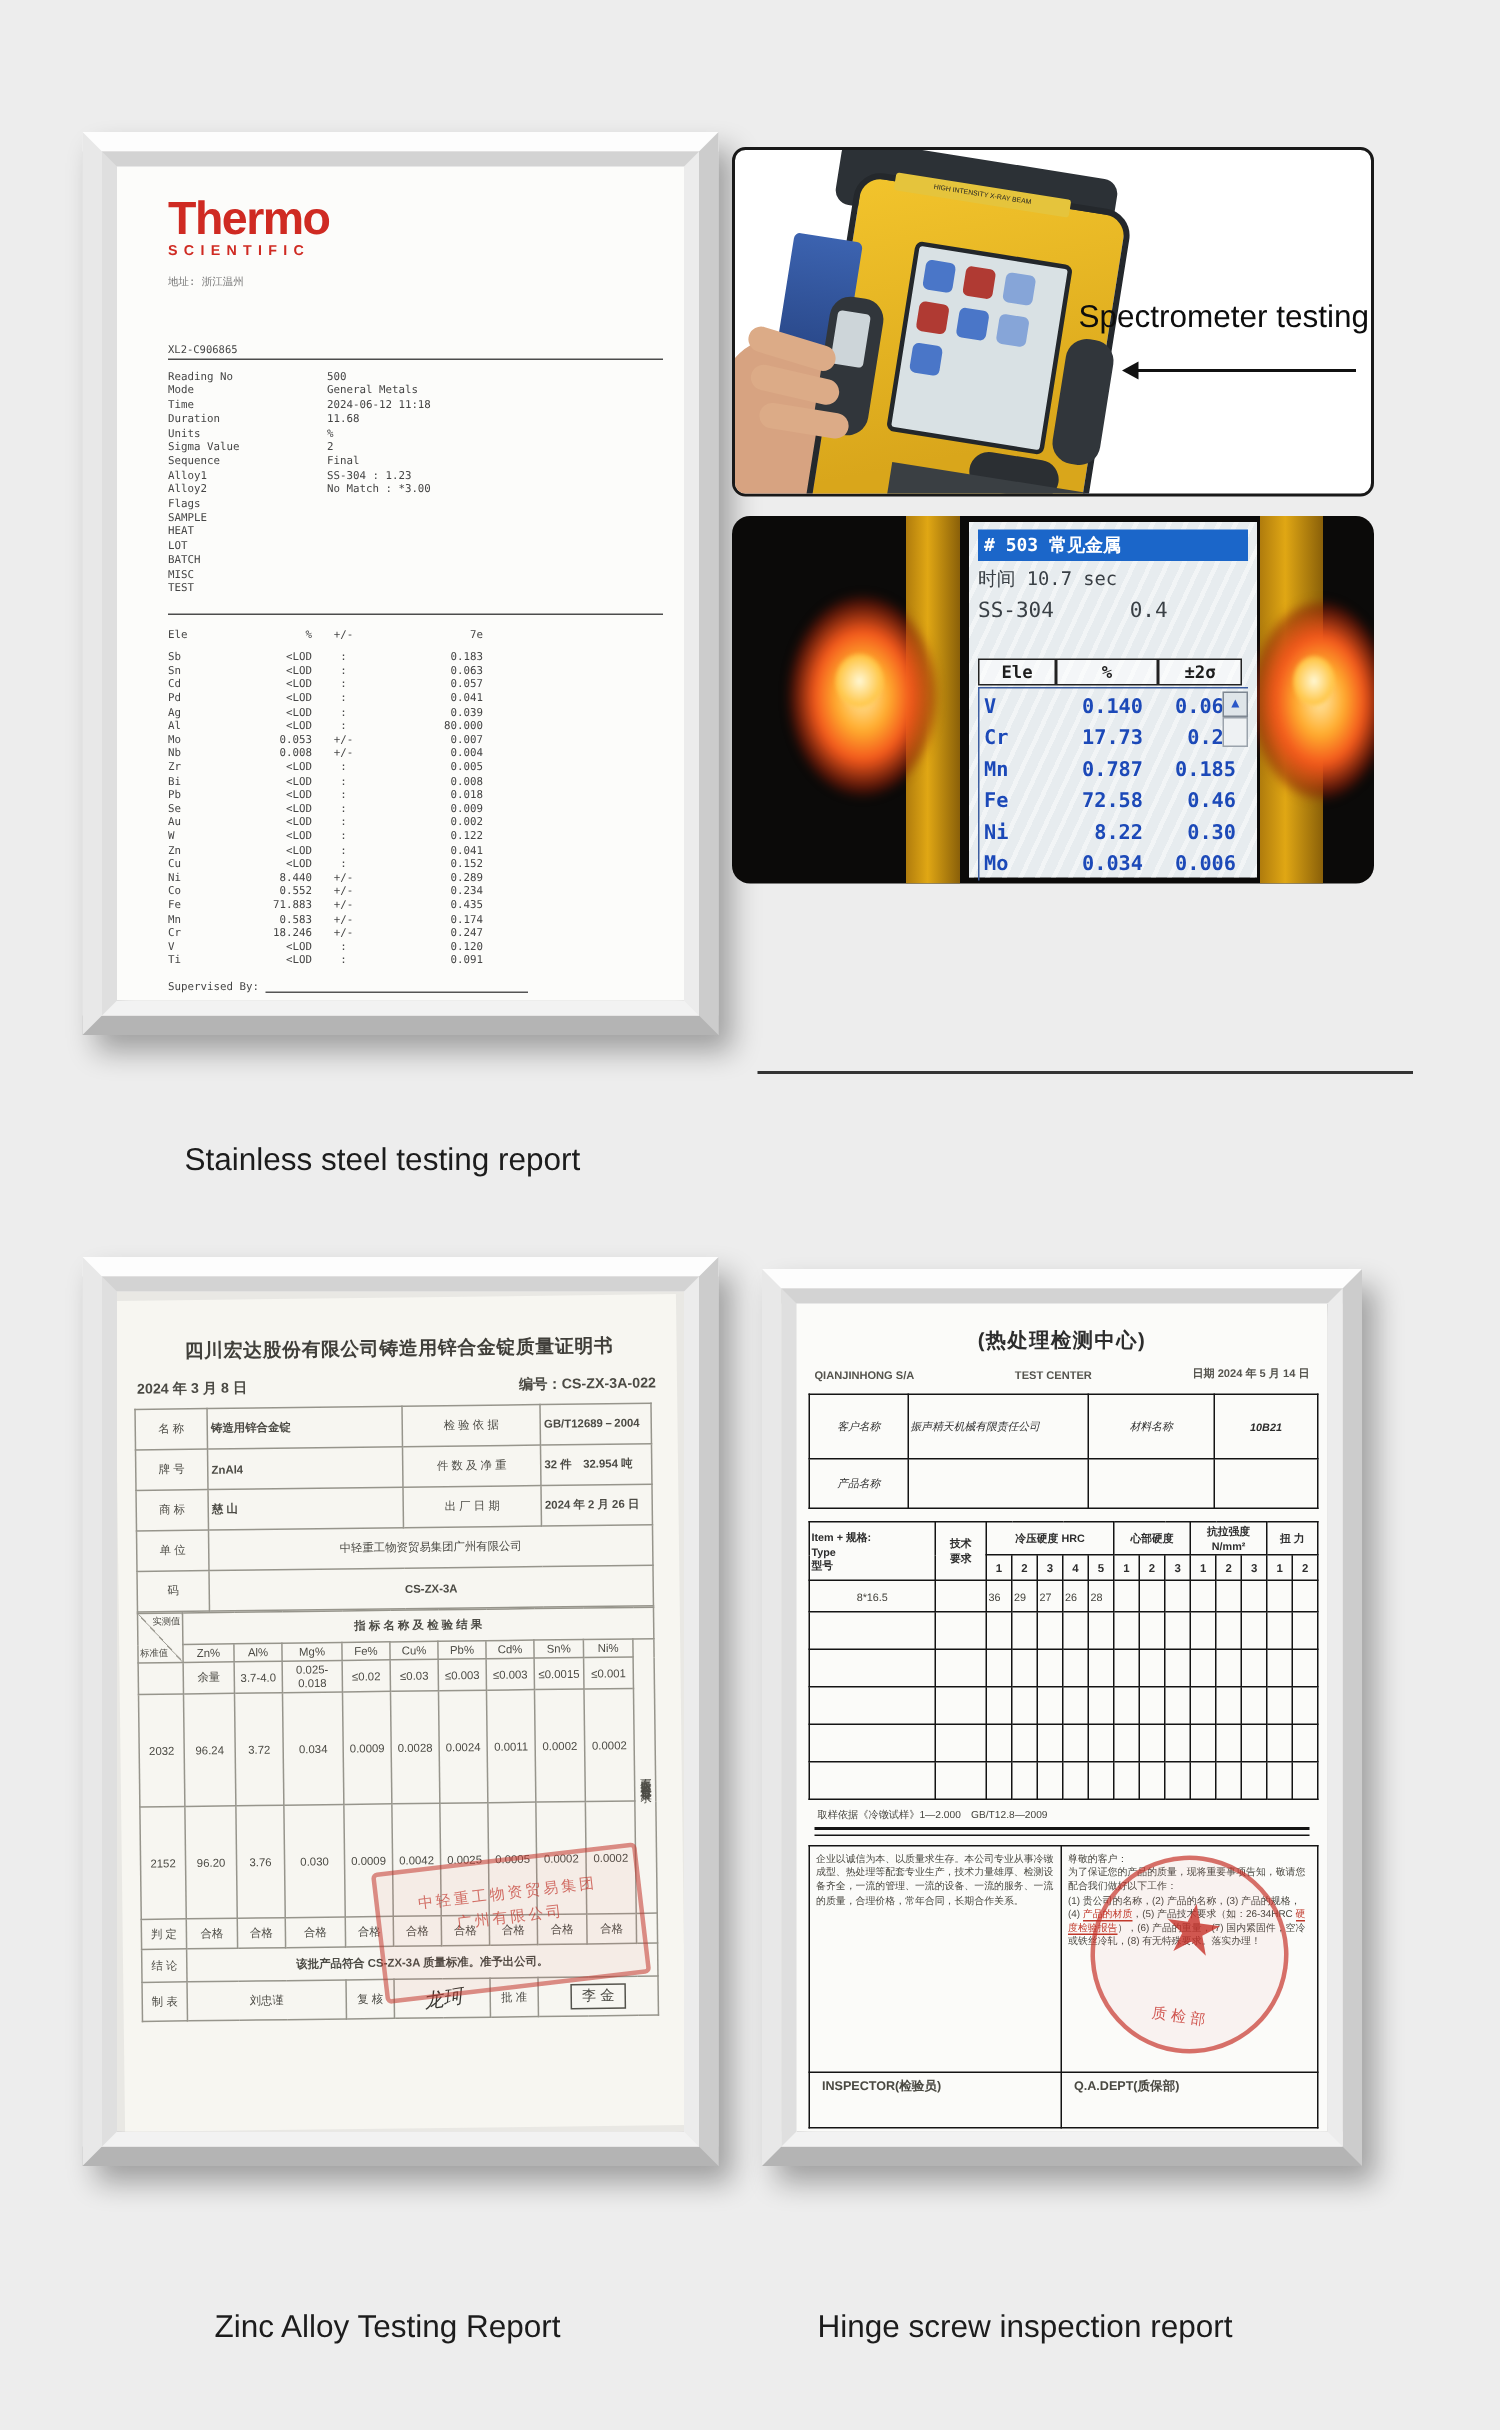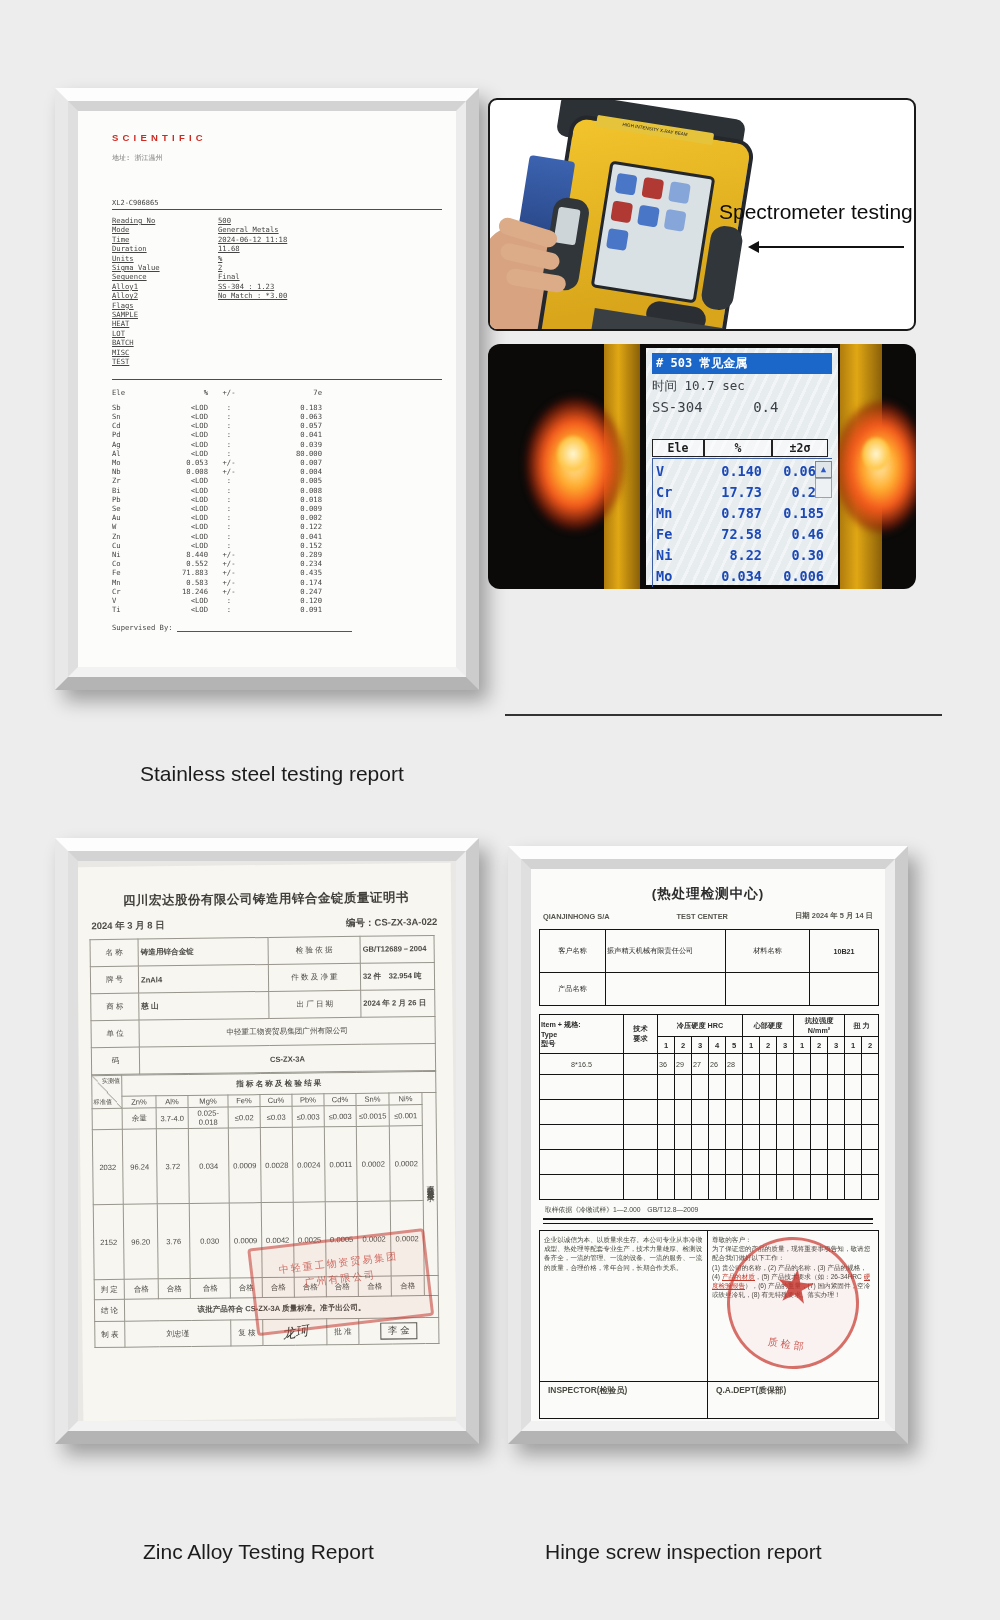--- a/index.html
+++ b/index.html
@@ -125,21 +125,21 @@
       border:3px solid rgba(195,59,50,.55);transform:rotate(-6deg);border-radius:4px;
       color:rgba(195,59,50,.72);text-align:center;padding-top:14px;box-sizing:border-box;
       font-size:10px;letter-spacing:2px;line-height:16px;background:rgba(215,80,70,.06);}
 
   
   .doc-hinge{position:absolute;inset:0;background:#fbfbf9;padding:16px 8px 0 8px;box-sizing:border-box;color:#2d2d2d;}
   .h-title{text-align:center;font-size:13.5px;font-weight:bold;letter-spacing:1px;}
   .h-sub{display:flex;justify-content:space-between;font-size:7.4px;color:#55544e;margin:8px 4px 8px 4px;font-weight:bold;align-items:center;}
   table.htab{border-collapse:collapse;table-layout:fixed;width:339px;margin:0 auto;}
   .htab td,.htab th{border:1.6px solid #141414;font-size:7.2px;padding:1px;overflow:hidden;font-weight:normal;}
-  .hA td{height:40px;}
+  .hA td{height:40px;font-style:italic;}
   .hA .short td{height:30px;}
   .h-pre{white-space:pre-line;}
   .hB th{text-align:center;font-weight:bold;}
   .hB .num td{height:14px;text-align:center;font-weight:bold;font-size:7.6px;}
   .hB .dat td{height:18px;color:#45443e;}
   .hB .emp td{height:22px;}
   .h-std{font-size:6.8px;color:#45443e;margin:5px 2px 3px 6px;}
   .h-rule{border-top:2.5px solid #141414;border-bottom:1px solid #141414;height:3px;margin:0 4px;}
   table.hpar{border-collapse:collapse;table-layout:fixed;width:339px;margin:6px auto 0 auto;padding-left:27px;}
   .hpar td{border:1.6px solid #141414;font-size:6.6px;line-height:9.2px;padding:4px 4px;vertical-align:top;color:#4a4942;}
@@ -155,25 +155,26 @@
   .stamp-dept{position:absolute;left:0;right:0;bottom:14px;font-size:10px;letter-spacing:3px;}
 </style>
 </head>
 <body>
 
 <div class="canvas">
 
   <div class="frame" style="left:55px;top:88px;width:424px;height:602px;">
     <div class="mat">
       <div class="doc-thermo">
+        <div class="thermo-word">Thermo</div>
         <div class="thermo-sub">SCIENTIFIC</div>
         <div class="thermo-addr">地址: 浙江温州</div>
         <div class="thermo-serial">XL2-C906865</div>
 
-        <div style="margin-top:6px;text-decoration:underline;">
+        <div style="margin-top:6px;">
 
             <div class="kv">
               <span class="k">Reading No</span>
               <span class="v">500</span>
             </div>
 
             <div class="kv">
               <span class="k">Mode</span>
               <span class="v">General Metals</span>
             </div>
@@ -518,21 +519,21 @@
           <div class="p2-row">
             <span class="a">Mo</span>
             <span class="b">0.034</span>
             <span class="c">0.006</span>
           </div>
         </div>
     </div>
   </div>
 
   <div class="divider" style="left:505px;top:714px;width:437px;height:2px;"></div>
-  <div class="caption" style="left:140px;top:762px;">Stainless steel testing report</div>
+  <div class="caption" style="left:123px;top:762px;">Stainless steel testing report</div>
 
   <div class="frame" style="left:55px;top:838px;width:424px;height:606px;">
     <div class="mat">
       <div class="doc-zinc">
         <div class="zpaper">
           <div class="z-title">四川宏达股份有限公司铸造用锌合金锭质量证明书</div>
           <div class="z-meta">
             <span>2024 年 3 月 8 日</span>
             <span>编号：CS-ZX-3A-022</span>
           </div>

